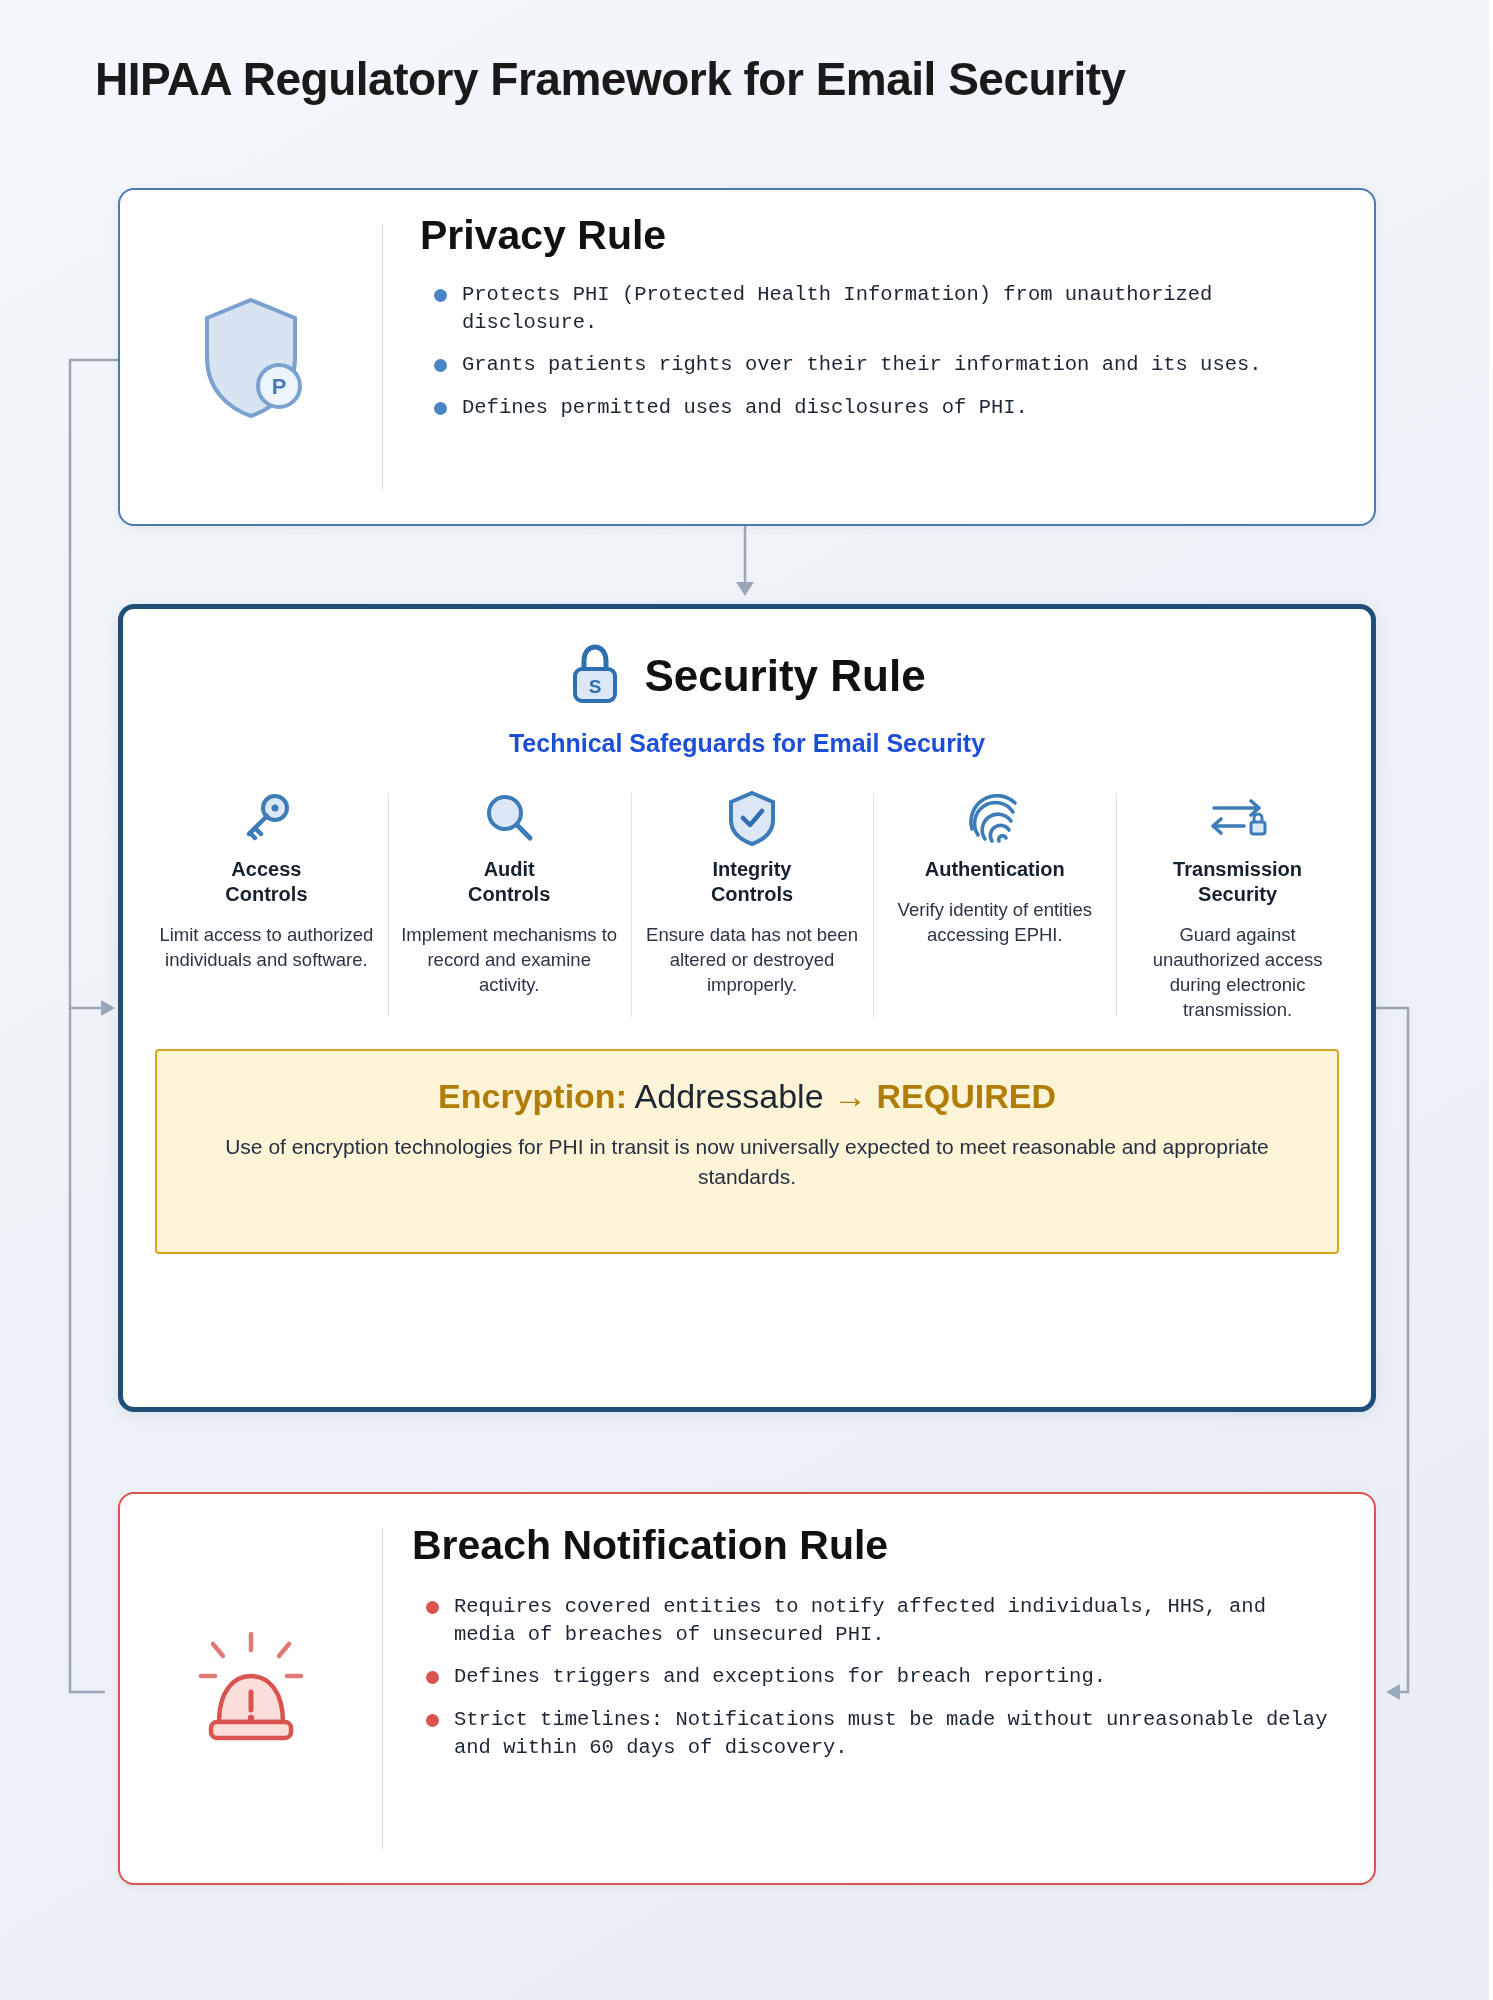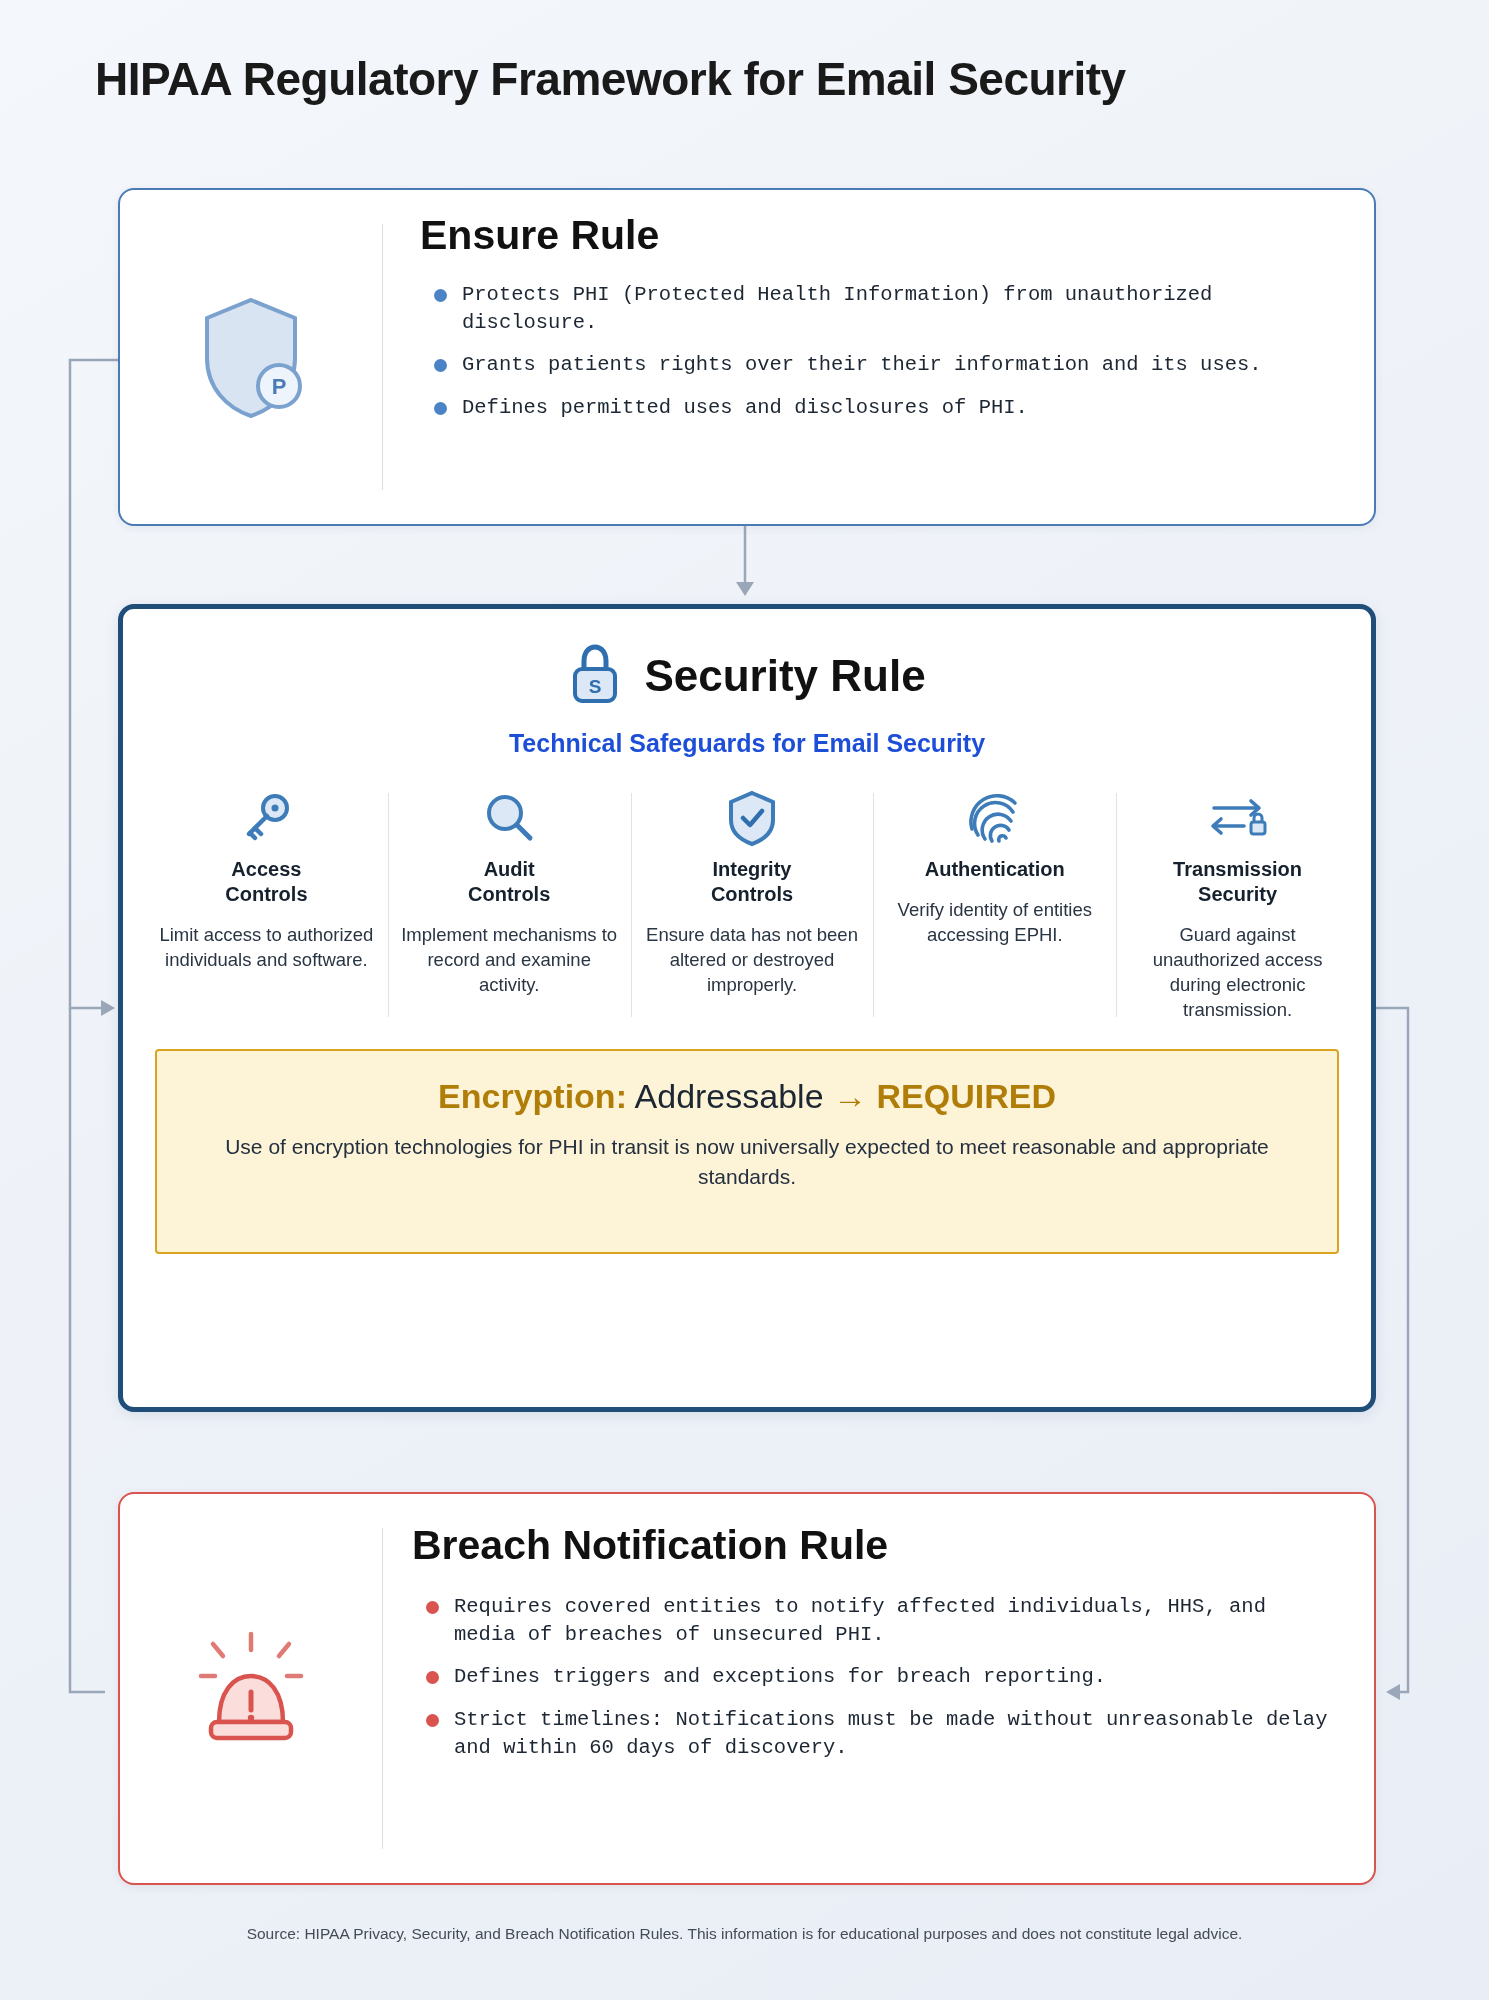--- a/index.html
+++ b/index.html
@@ -176,21 +176,21 @@
   <div class="card" id="privacy-card">
     <div class="icon-col">
       <svg width="116" height="130" viewBox="0 0 116 130">
         <path d="M58 8 L102 26 L102 66 C102 96 82 116 58 124 C34 116 14 96 14 66 L14 26 Z" fill="#d9e4f2" stroke="#7ba2cf" stroke-width="4"></path>
         <circle cx="86" cy="94" r="21" fill="#eef4fb" stroke="#7ba2cf" stroke-width="4"></circle>
         <text x="86" y="102" text-anchor="middle" font-family="Liberation Sans, sans-serif" font-size="22" font-weight="bold" fill="#4b7bb5">P</text>
       </svg>
     </div>
     <div class="vdivider" style="left:262px; top:34px; bottom:34px;"></div>
     <div style="position:absolute; left:300px; top:22px; right:36px;">
-      <div class="rule-head">Ensure Rule</div>
+      <div class="rule-head">Privacy Rule</div>
       <ul class="bullets" id="privacy-bullets" style="margin-top:22px;">
         <li>Protects PHI (Protected Health Information) from unauthorized disclosure.</li>
         <li>Grants patients rights over their their information and its uses.</li>
         <li>Defines permitted uses and disclosures of PHI.</li>
       </ul>
     </div>
   </div>
 
   <div class="card" id="security-card">
     <div class="sec-title-row">
@@ -321,14 +321,13 @@
     <div style="position:absolute; left:292px; top:28px; right:36px;">
       <div class="rule-head">Breach Notification Rule</div>
       <ul class="bullets" id="breach-bullets" style="margin-top:24px;">
         <li>Requires covered entities to notify affected individuals, HHS, and media of breaches of unsecured PHI.</li>
         <li>Defines triggers and exceptions for breach reporting.</li>
         <li>Strict timelines: Notifications must be made without unreasonable delay and within 60 days of discovery.</li>
       </ul>
     </div>
   </div>
 
-  <div class="footer">Source: HIPAA Privacy, Security, and Breach Notification Rules. This information is for educational purposes and does not constitute legal advice.</div>
 </div>
 
 </body></html>

